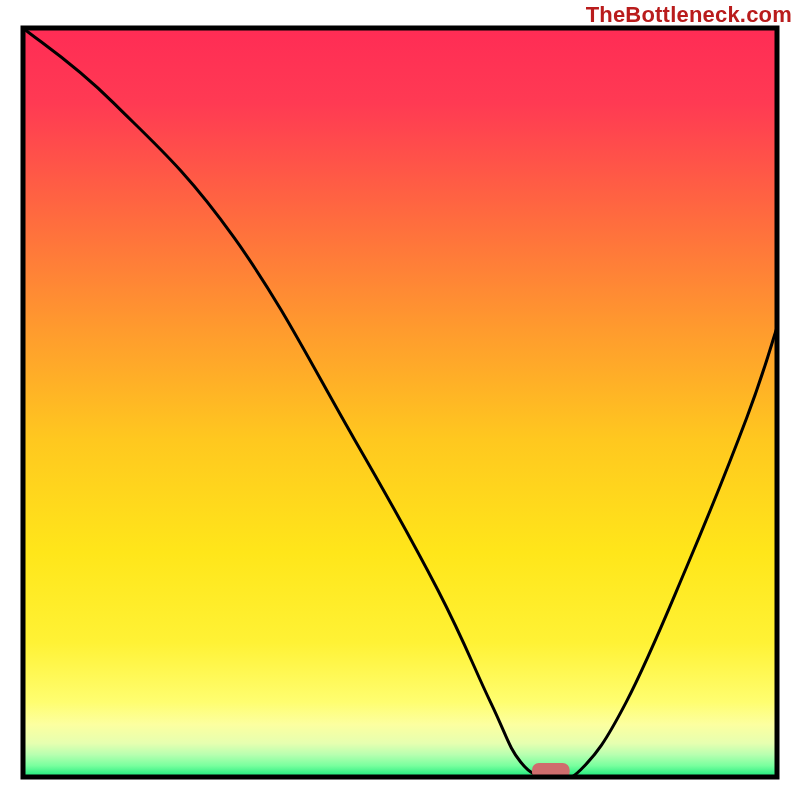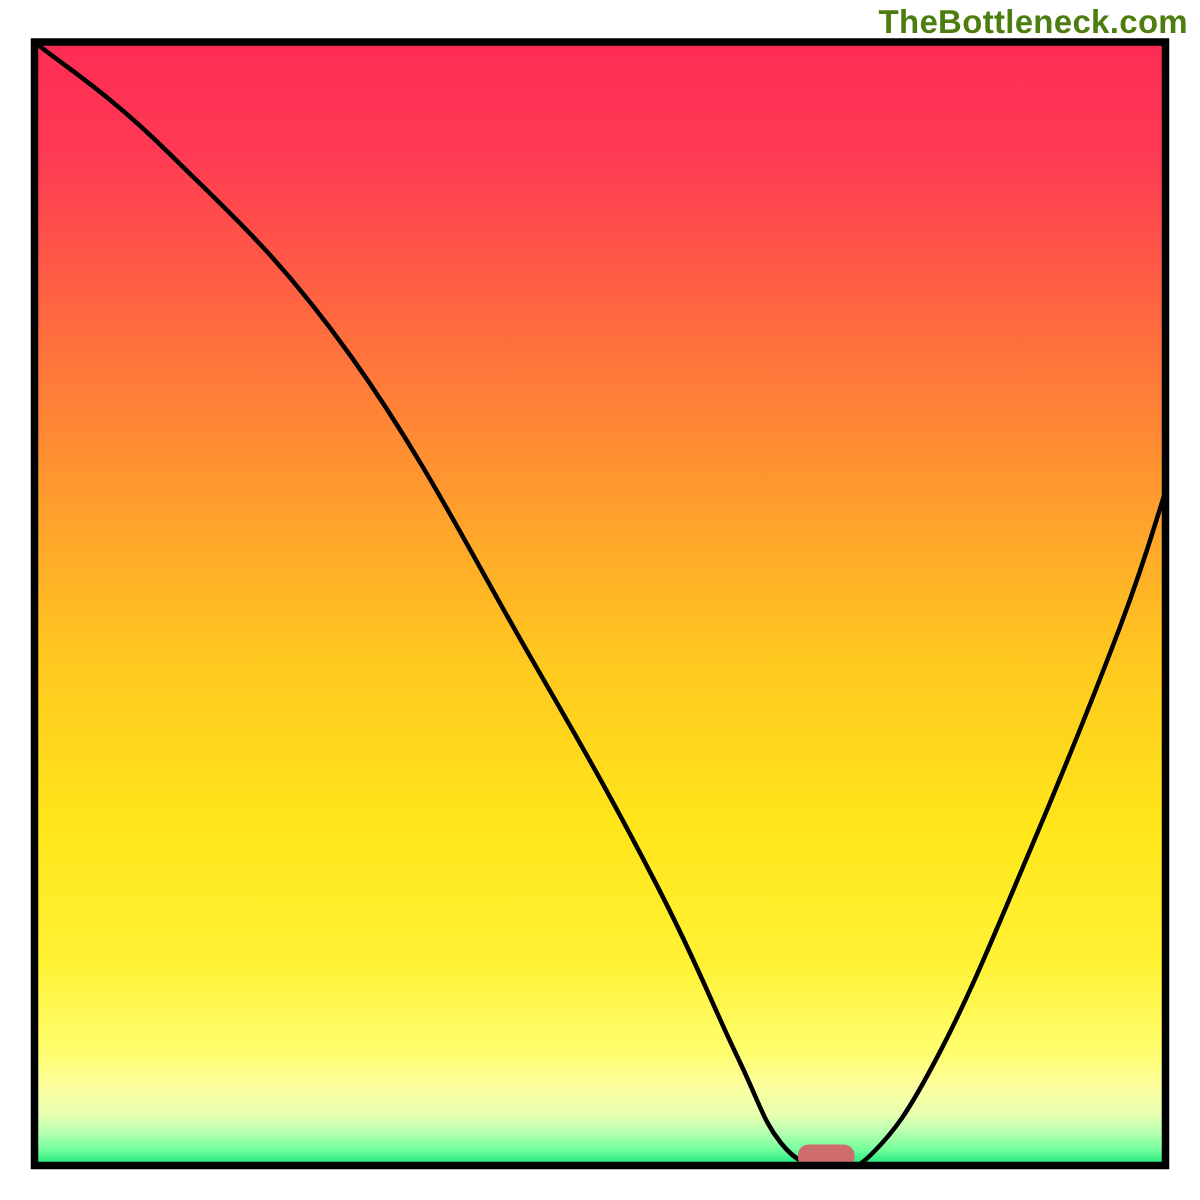--- a/index.html
+++ b/index.html
@@ -15,21 +15,21 @@
     position: relative;
     width: 800px;
     height: 800px;
   }
   .watermark {
     position: absolute;
     top: 2px;
     right: 8px;
     font-size: 22px;
     font-weight: 600;
-    color: #4d7c0f;
+    color: #b91c1c;
     letter-spacing: 0.2px;
     z-index: 30;
   }
   svg.chart {
     position: absolute;
     left: 0;
     top: 0;
     width: 800px;
     height: 800px;
     display: block;

